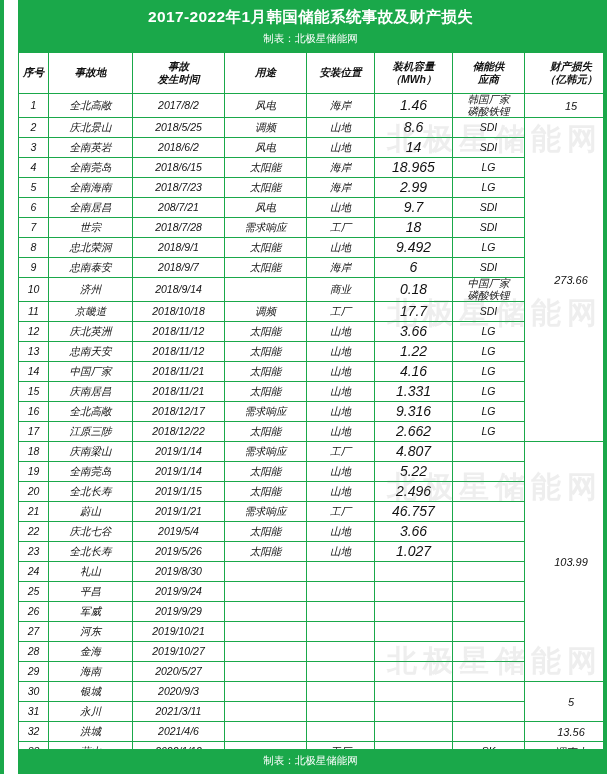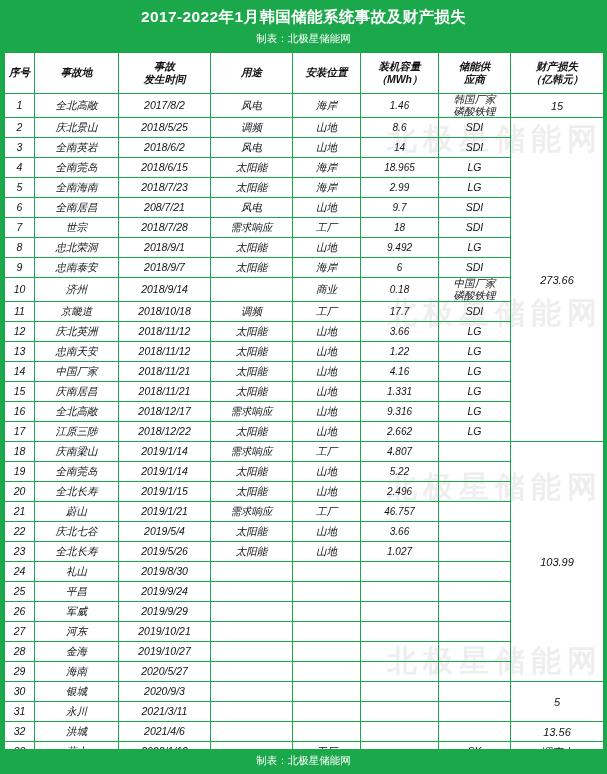--- a/index.html
+++ b/index.html
@@ -16,20 +16,21 @@
   .page {
     width: 607px;
     height: 774px;
     box-sizing: border-box;
     background: #ffffff;
     position: relative;
     display: flex;
     flex-direction: column;
     border-left: 4px solid #1aa84a;
     border-right: 4px solid #1aa84a;
+    padding-left: 14px;
   }
   .title-bar {
     background: #1aa84a;
     color: #ffffff;
     text-align: center;
     padding: 7px 0 3px 0;
     font-size: 15.5px;
     font-weight: bold;
     letter-spacing: 0.4px;
   }
@@ -67,21 +68,21 @@
   }
   table.data thead th {
     background: #ffffff;
     font-weight: bold;
     font-size: 10.5px;
     height: 38px;
     padding: 1px 1px;
     white-space: normal;
     line-height: 1.25;
   }
-  table.data td.num { font-size: 10px; }
+  table.data td.num { font-size: 14px; }
   table.data td.loss {
     font-size: 11px;
   }
   .wm {
     position: absolute;
     left: 0; top: 0; right: 0; bottom: 0;
     pointer-events: none;
     display: flex;
     flex-direction: column;
     justify-content: space-around;

